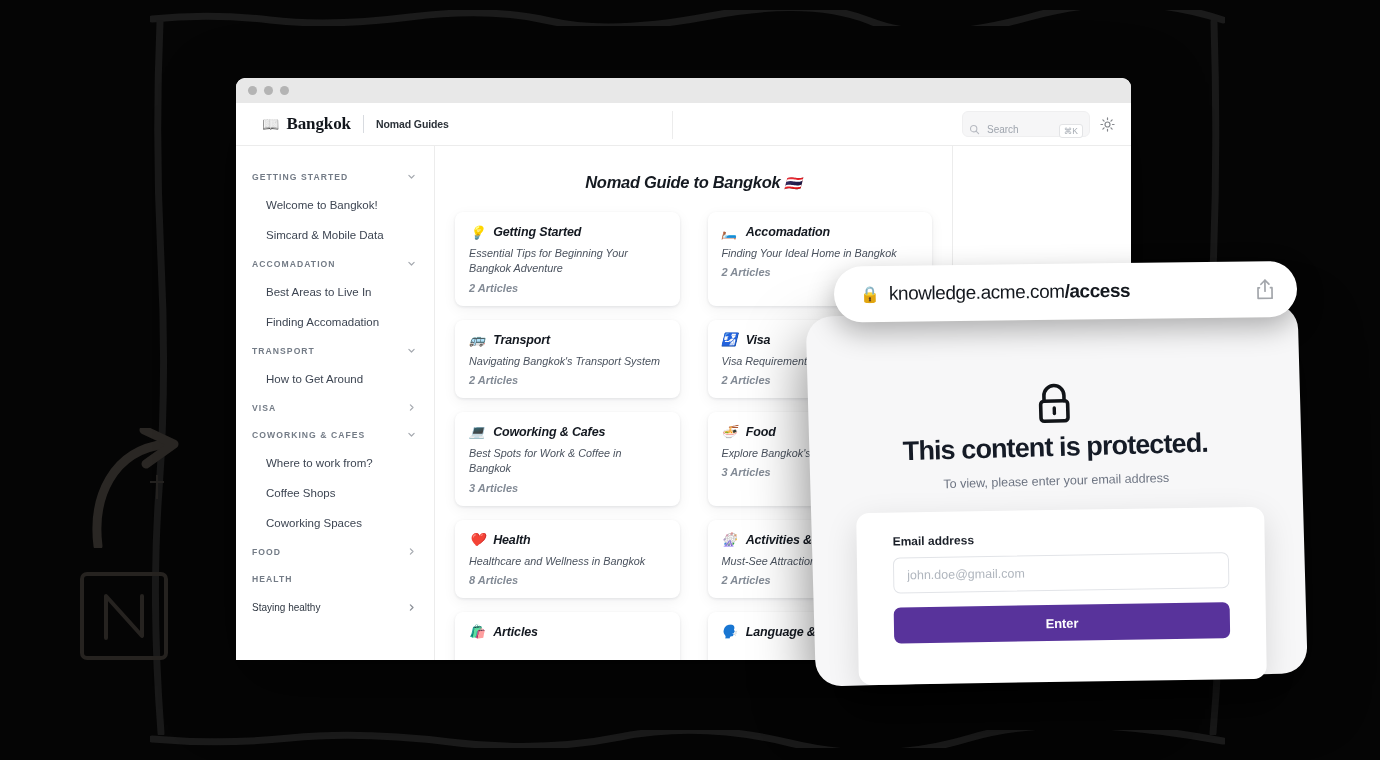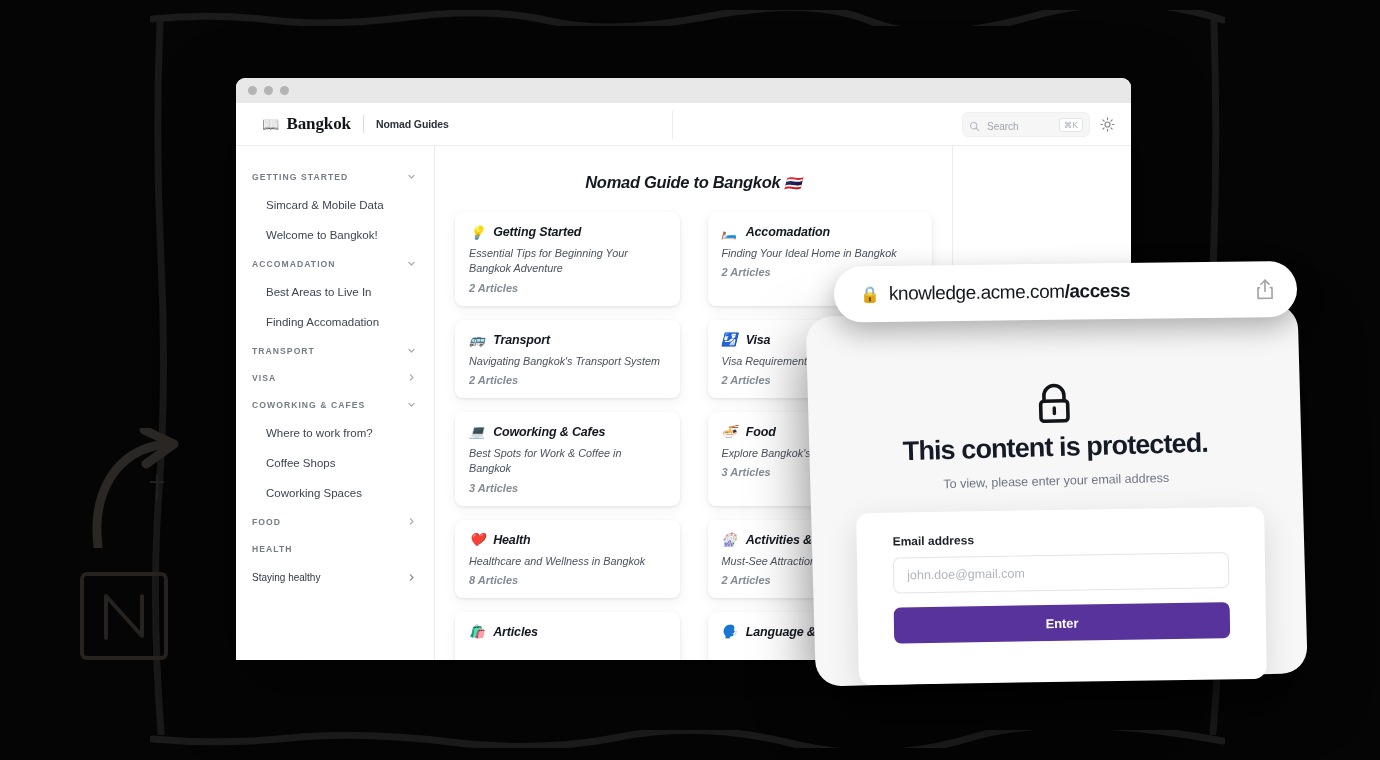--- a/index.html
+++ b/index.html
@@ -85,26 +85,26 @@
   }
   #header-div2 {
     position: absolute; left: 436px; top: 8px;
     width: 1px; height: 28px; background: #ececec;
   }
 
   #header-right {
     margin-left: auto; display: flex; align-items: center; gap: 10px;
   }
   #searchbox {
-    display: flex; align-items: flex-end; gap: 7px;
+    display: flex; align-items: flex-start; gap: 7px;
     width: 128px; height: 25px;
     background: #f6f6f7;
     border: 1px solid #efeff0;
     border-radius: 6px;
-    padding: 4px 6px;
+    padding: 12px 6px;
   }
   #search-icon { width: 11px; height: 11px; flex: none; opacity: .45; }
   #search-ph { font-size: 10px; color: #9ea4ad; flex: 1; }
   #kbd {
     font-size: 8.5px; color: #a5abb3;
     border: 1px solid #e3e4e6; border-radius: 3px;
     padding: 1px 4px; background: #fff;
   }
   #theme-icon { width: 15px; height: 15px; opacity: .62; }
 
@@ -334,45 +334,48 @@
 
       <nav id="sidebar">
 
         <div class="nav-group">
           <span class="gtext">GETTING STARTED</span>
           <svg class="chev" viewBox="0 0 12 12">
               <path d="M2.5 4.5 L6 8 L9.5 4.5" stroke="#5c636e" stroke-width="1.6" fill="none" stroke-linecap="round" stroke-linejoin="round"></path>
             </svg>
         </div>
         <div class="nav-link">
+            <span>Welcome to Bangkok!</span>
+          </div>
+        <div class="nav-link">
             <span>Simcard &amp; Mobile Data</span>
           </div>
-        <div class="nav-link">
-            <span>Welcome to Bangkok!</span>
-          </div>
 
         <div class="nav-group">
           <span class="gtext">ACCOMADATION</span>
           <svg class="chev" viewBox="0 0 12 12">
               <path d="M2.5 4.5 L6 8 L9.5 4.5" stroke="#5c636e" stroke-width="1.6" fill="none" stroke-linecap="round" stroke-linejoin="round"></path>
             </svg>
         </div>
         <div class="nav-link">
             <span>Best Areas to Live In</span>
           </div>
         <div class="nav-link">
             <span>Finding Accomadation</span>
           </div>
 
         <div class="nav-group">
           <span class="gtext">TRANSPORT</span>
           <svg class="chev" viewBox="0 0 12 12">
               <path d="M2.5 4.5 L6 8 L9.5 4.5" stroke="#5c636e" stroke-width="1.6" fill="none" stroke-linecap="round" stroke-linejoin="round"></path>
             </svg>
         </div>
+        <div class="nav-link">
+            <span>How to Get Around</span>
+          </div>
 
         <div class="nav-group">
           <span class="gtext">VISA</span>
           <svg class="chev" viewBox="0 0 12 12">
               <path d="M4.5 2.5 L8 6 L4.5 9.5" stroke="#5c636e" stroke-width="1.6" fill="none" stroke-linecap="round" stroke-linejoin="round"></path>
             </svg>
         </div>
 
         <div class="nav-group">
           <span class="gtext">COWORKING &amp; CAFES</span>

